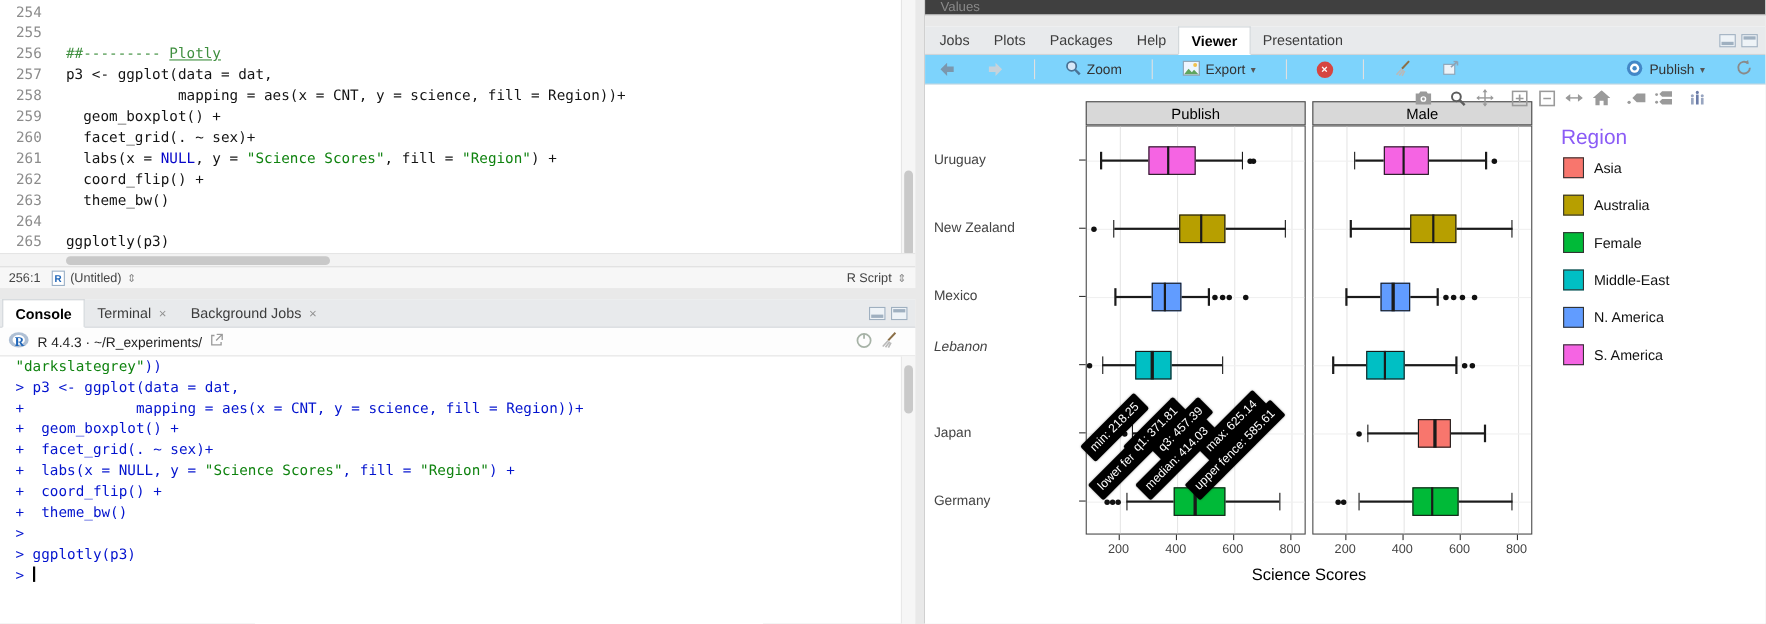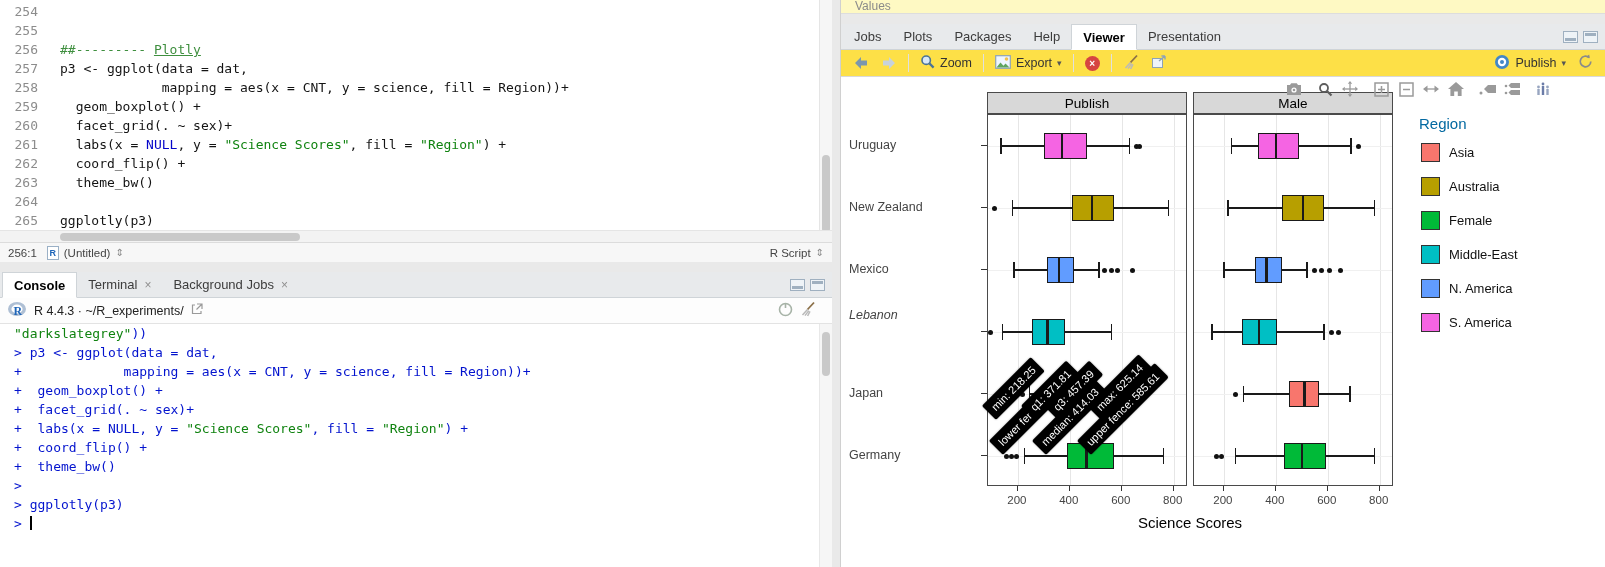--- a/index.html
+++ b/index.html
@@ -44,23 +44,23 @@
 .session-text{font-size:12.5px;color:#222}
 .console-text{position:absolute;left:0;top:52px;width:832px;bottom:0;overflow:hidden;padding-left:6px}
 .console-text .code-row{white-space:pre}
 .code-row.cut{margin-top:-9px}
 .console-caret{display:inline-block;width:2px;height:14px;background:#000;vertical-align:-2px}
 .console-scroll{position:absolute;right:0;top:52px;bottom:0;width:13px;background:#f6f6f6;border-left:1px solid #e8e8e8}
 .console-scroll .thumb{position:absolute;left:2px;right:2px;top:8px;height:44px;border-radius:5px;background:#c9c9c9}
 
 
 .right-col{position:absolute;left:840px;top:0;width:765px;height:567px;background:#fff;border-left:1px solid #d0d0d0}
-.values-strip{height:14px;background:#fef9c3;border-bottom:1px solid #ddd;font-size:12px;color:#8a8a8a;padding-left:14px;line-height:13px;overflow:hidden}
+.values-strip{height:14px;background:#404040;border-bottom:1px solid #ddd;font-size:12px;color:#8a8a8a;padding-left:14px;line-height:13px;overflow:hidden}
 .pane-gap-v{height:10px;background:#e9e9e9}
-.vtoolbar{height:27px;display:flex;align-items:center;gap:4px;padding:0 8px;background:#fde047;border-bottom:1px solid #d9d9d9}
+.vtoolbar{height:27px;display:flex;align-items:center;gap:20px;padding:0 8px;background:#7dd3fc;border-bottom:1px solid #d9d9d9}
 .tb-btn{display:flex;align-items:center;gap:5px;padding:2px 4px;border-radius:3px;cursor:pointer;font-size:12.5px;color:#333}
 .tb-sep{width:1px;height:18px;background:#e0e0e0;margin:0 3px}
 .caret{color:#555;font-size:9px}
 .red-stop{width:15px;height:15px;border-radius:50%;background:#d64541;color:#fff;font-size:10px;font-weight:bold;display:flex;align-items:center;justify-content:center}
 .viewer-content{position:absolute;left:0;top:77px;width:765px;bottom:0;background:#fff}
 
 
 .modebar{position:absolute;top:3px;right:54px;display:flex;gap:7px;align-items:center;z-index:5}
 .mb{width:18px;height:18px;display:flex;align-items:center;justify-content:center;cursor:pointer}
 .mb.grp{margin-left:6px}
@@ -74,21 +74,21 @@
 .wline{position:absolute;height:1.5px;background:#1a1a1a}
 .wcap{position:absolute;width:1.5px;height:16px;background:#1a1a1a}
 .bx{position:absolute;border:1.4px solid #1a1a1a}
 .med{position:absolute;width:2.5px;background:#1a1a1a}
 .dot{position:absolute;width:5px;height:5px;border-radius:50%;background:#111}
 .xtick{position:absolute;width:1px;height:5px;background:#333}
 .xticklab{position:absolute;width:40px;text-align:center;font-size:11.5px;color:#444}
 .ylab{position:absolute;left:8px;width:130px;text-align:left;font-size:12.5px;color:#444;height:16px;line-height:16px}
 .ytick{position:absolute;width:6px;height:1.2px;background:#333}
 .axis-title{position:absolute;font-size:15px;color:#000;text-align:center}
-.legend-title{position:absolute;font-size:15px;color:#0369a1}
+.legend-title{position:absolute;font-size:19px;color:#8b5cf6}
 .lg-swatch{position:absolute;width:19px;height:19px;border:1.3px solid #333;cursor:pointer}
 .lg-label{position:absolute;font-size:13px;color:#111;cursor:pointer}
 .tt{position:absolute;height:20px;background:#000;color:#fff;font-size:11px;line-height:14px;padding:3px 6px;border-radius:2px;white-space:nowrap;transform:rotate(-45deg);transform-origin:0 100%;box-shadow:0 0 2px rgba(0,0,0,.4)}
 </style>
 </head>
 <body>
 
 <div class="app">
 
   <div class="left-col">

